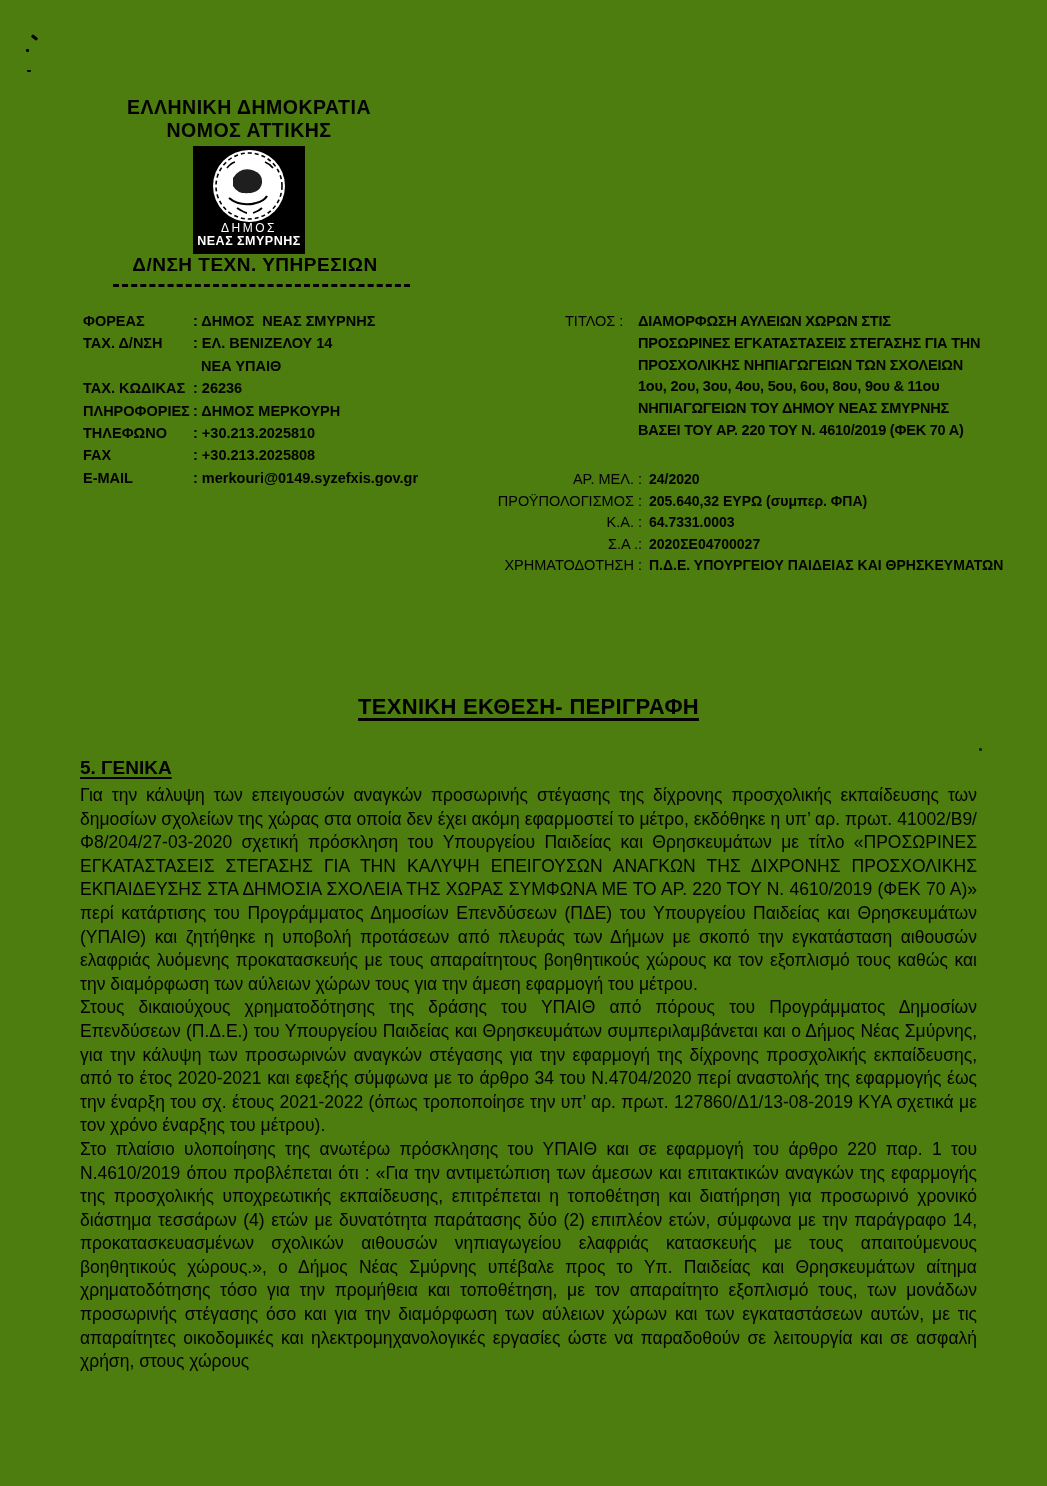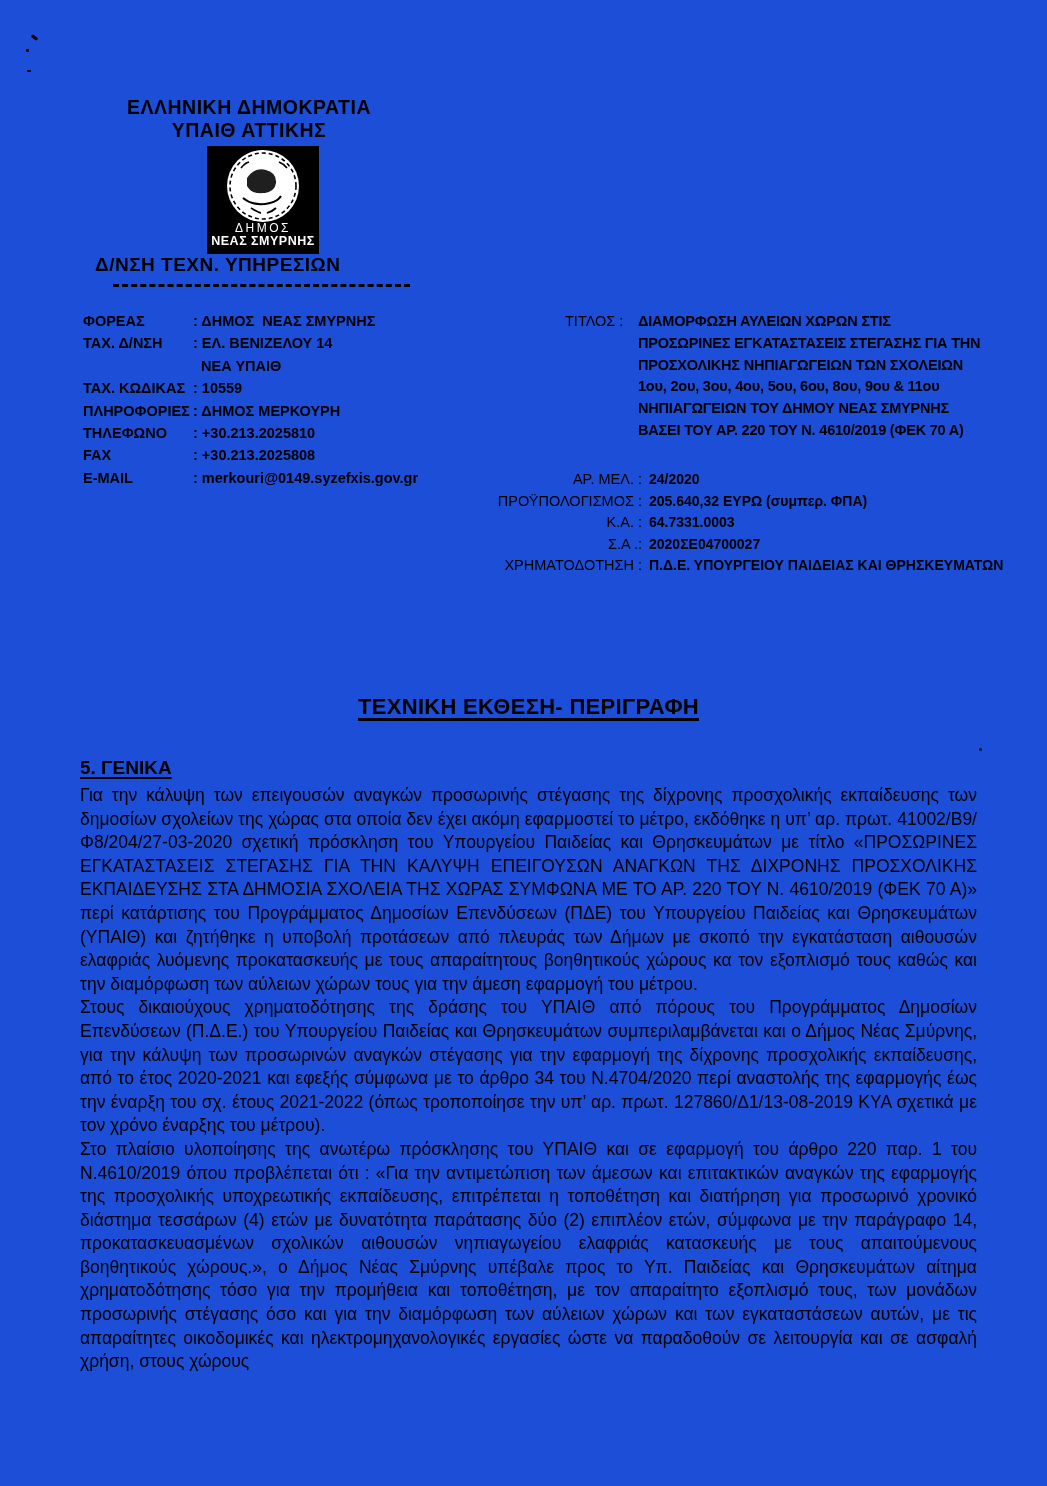--- a/index.html
+++ b/index.html
@@ -1,43 +1,43 @@
 <!DOCTYPE html>
 <html lang="el"><head>
 <meta charset="utf-8">
 <style>
   html,body{margin:0;padding:0;background:#e8e8e8;}
   .page{
     position:relative;
     width:1047px;height:1486px;
-    background:#1d4ed8;
+    background:#4d7c0f;
     font-family:"Liberation Sans","DejaVu Sans",sans-serif;
     color:#000;
     overflow:hidden;
     margin:0 auto;
   }
   
   .artifact{position:absolute;background:#000;border-radius:1px;}
   .a1{left:31px;top:36px;width:7px;height:3px;transform:rotate(38deg);}
   .a2{left:26px;top:49px;width:3px;height:3px;}
   .a3{left:27px;top:70px;width:4px;height:2px;}
   .a4{left:979px;top:748px;width:3px;height:3px;opacity:.7;}
 
   
   .header-lines{position:absolute;left:99px;top:96px;width:300px;text-align:center;}
   .header-lines .h1{font-size:19.5px;font-weight:bold;letter-spacing:.5px;line-height:23px;}
   .header-lines .h2{font-size:19.5px;font-weight:bold;letter-spacing:.5px;line-height:23px;}
 
-  .seal{position:absolute;left:207px;top:146px;width:112px;height:108px;background:#000;
+  .seal{position:absolute;left:193px;top:146px;width:112px;height:108px;background:#000;
         display:flex;flex-direction:column;align-items:center;}
   .seal svg{display:block;}
   .seal .seal-top{color:#fff;font-size:12px;font-weight:400;letter-spacing:2.5px;line-height:12px;margin-top:-2px;}
   .seal .seal-bottom{color:#fff;font-size:12.5px;font-weight:bold;letter-spacing:.5px;line-height:15px;}
 
-  .department{position:absolute;left:95px;top:254px;width:320px;text-align:left;
+  .department{position:absolute;left:95px;top:254px;width:320px;text-align:center;
               font-size:19px;font-weight:bold;letter-spacing:.5px;}
   .dash-divider{position:absolute;left:113px;top:272px;width:297px;height:12px;
                 border-bottom:3px dashed #000;}
 
   
   .contact{position:absolute;left:83px;top:310px;font-size:14.5px;font-weight:600;}
   .contact-row{display:flex;line-height:22.4px;}
   .contact-label{width:110px;flex:none;}
   .contact-value{white-space:pre-wrap;}
 
@@ -68,21 +68,21 @@
 
 <div class="page">
 
   <div class="artifact a1"></div>
   <div class="artifact a2"></div>
   <div class="artifact a3"></div>
   <div class="artifact a4"></div>
 
   <div class="header-lines">
     <div class="h1">ΕΛΛΗΝΙΚΗ ΔΗΜΟΚΡΑΤΙΑ</div>
-    <div class="h2">ΥΠΑΙΘ ΑΤΤΙΚΗΣ</div>
+    <div class="h2">ΝΟΜΟΣ ΑΤΤΙΚΗΣ</div>
   </div>
 
   <div class="seal">
     <svg width="112" height="78" viewBox="0 0 112 78">
       <rect x="0" y="0" width="112" height="78" fill="#000"></rect>
       <circle cx="56" cy="40" r="36" fill="#fff"></circle>
       <circle cx="56" cy="40" r="33" fill="none" stroke="#000" stroke-width="1.6" stroke-dasharray="4 3"></circle>
       <path d="M40 32 q7 -11 19 -8 q11 3 10 13 q-1 8 -11 10 q-13 2 -18 -7 z" fill="#000" opacity="0.88"></path>
       <path d="M36 52 q11 9 27 5 q8 -2 11 -7" stroke="#000" stroke-width="2.2" fill="none"></path>
       <path d="M44 62 q8 5 10 5 m6 0 q6 -2 9 -5" stroke="#000" stroke-width="1.8" fill="none"></path>
@@ -104,21 +104,21 @@
     <div class="contact-row">
       <span class="contact-label">ΤΑΧ. Δ/ΝΣΗ</span>
       <span class="contact-value">: ΕΛ. ΒΕΝΙΖΕΛΟΥ 14</span>
     </div>
     <div class="contact-row">
       <span class="contact-label"></span>
       <span class="contact-value">  ΝΕΑ ΥΠΑΙΘ</span>
     </div>
     <div class="contact-row">
       <span class="contact-label">ΤΑΧ. ΚΩΔΙΚΑΣ</span>
-      <span class="contact-value">: 10559</span>
+      <span class="contact-value">: 26236</span>
     </div>
     <div class="contact-row">
       <span class="contact-label">ΠΛΗΡΟΦΟΡΙΕΣ</span>
       <span class="contact-value">: ΔΗΜΟΣ ΜΕΡΚΟΥΡΗ</span>
     </div>
     <div class="contact-row">
       <span class="contact-label">ΤΗΛΕΦΩΝΟ</span>
       <span class="contact-value">: +30.213.2025810</span>
     </div>
     <div class="contact-row">

